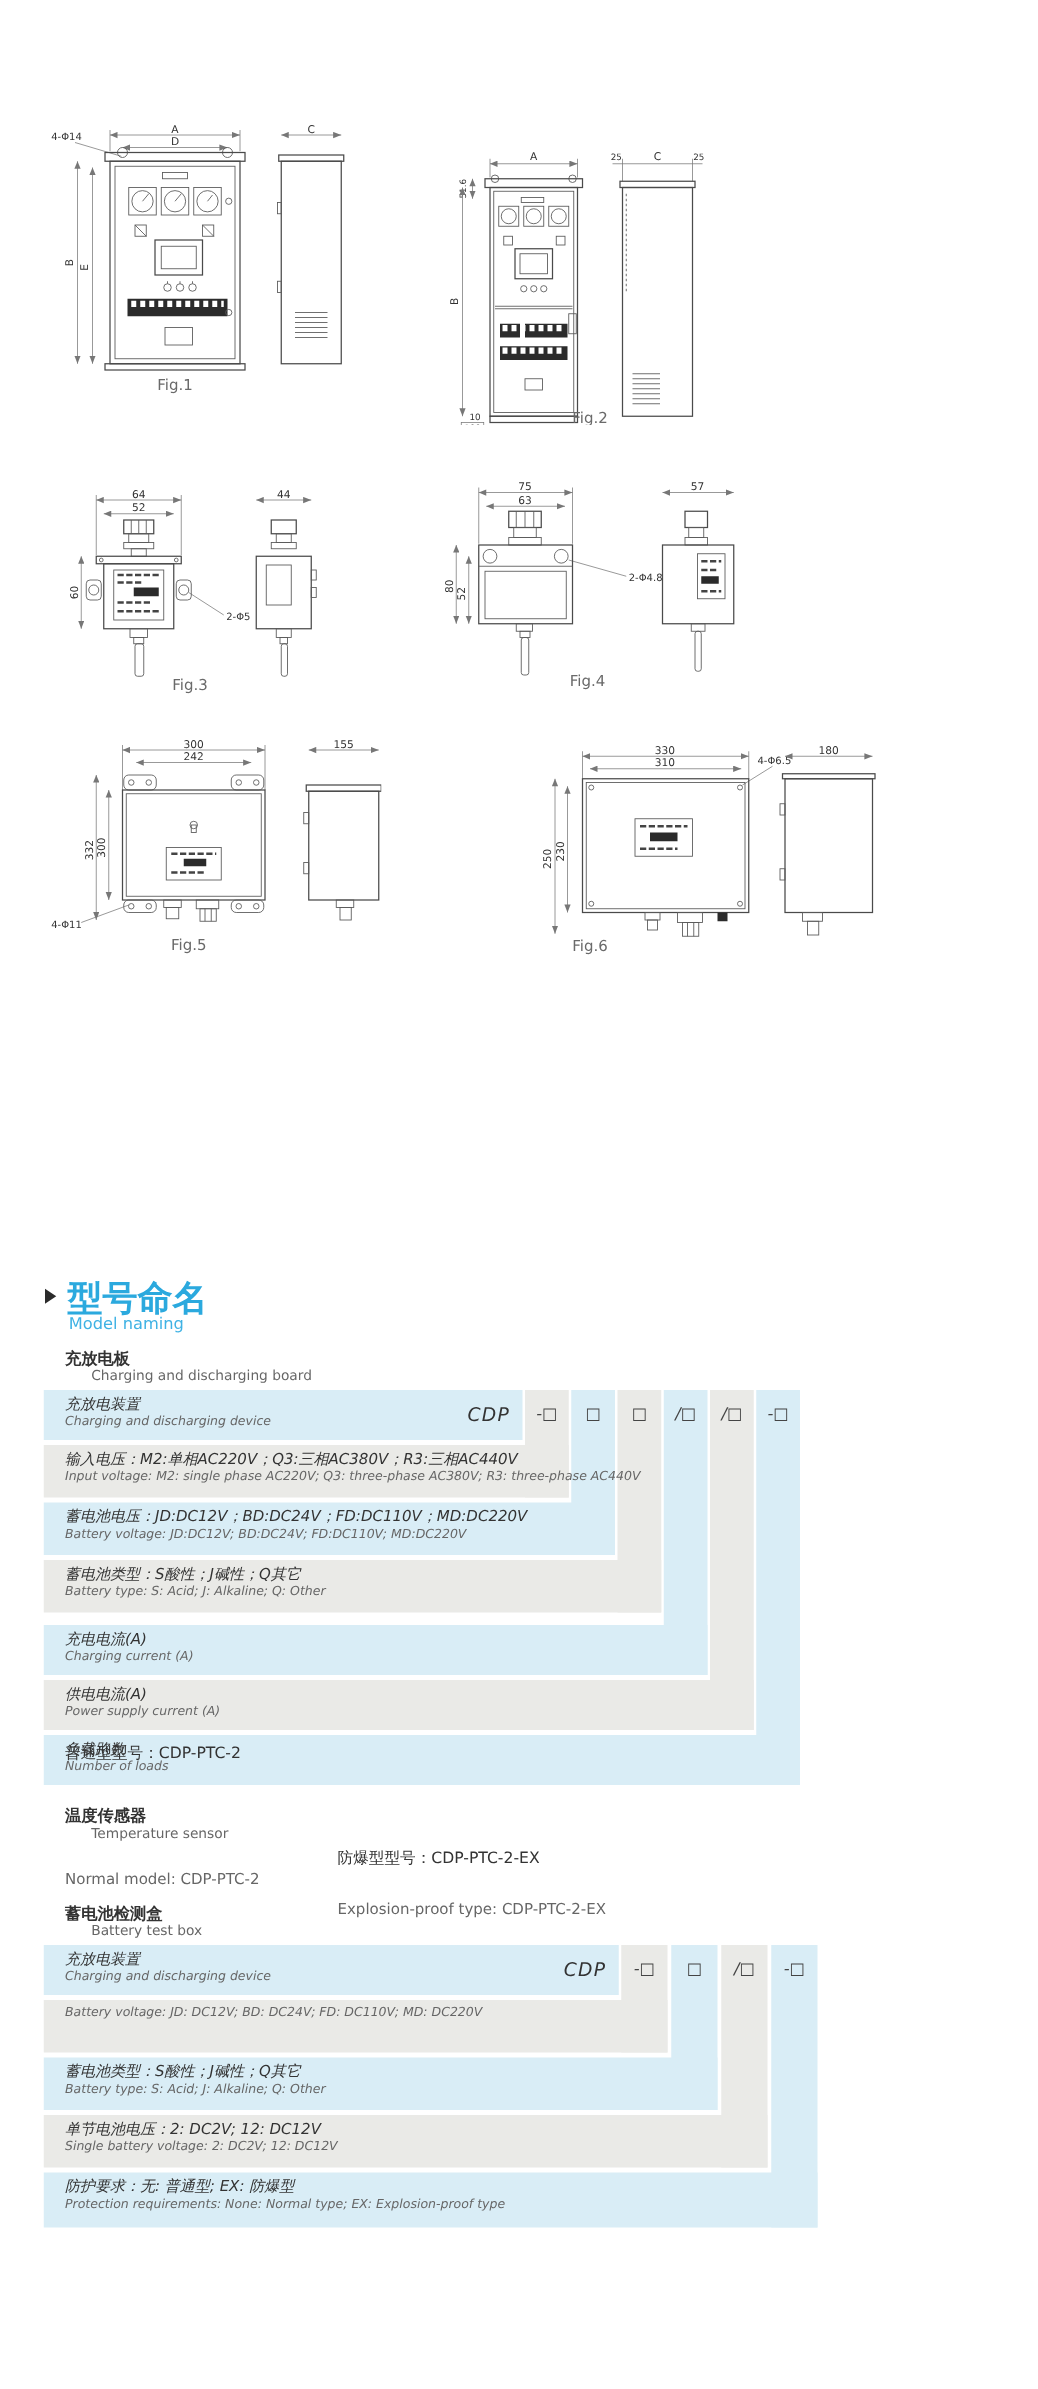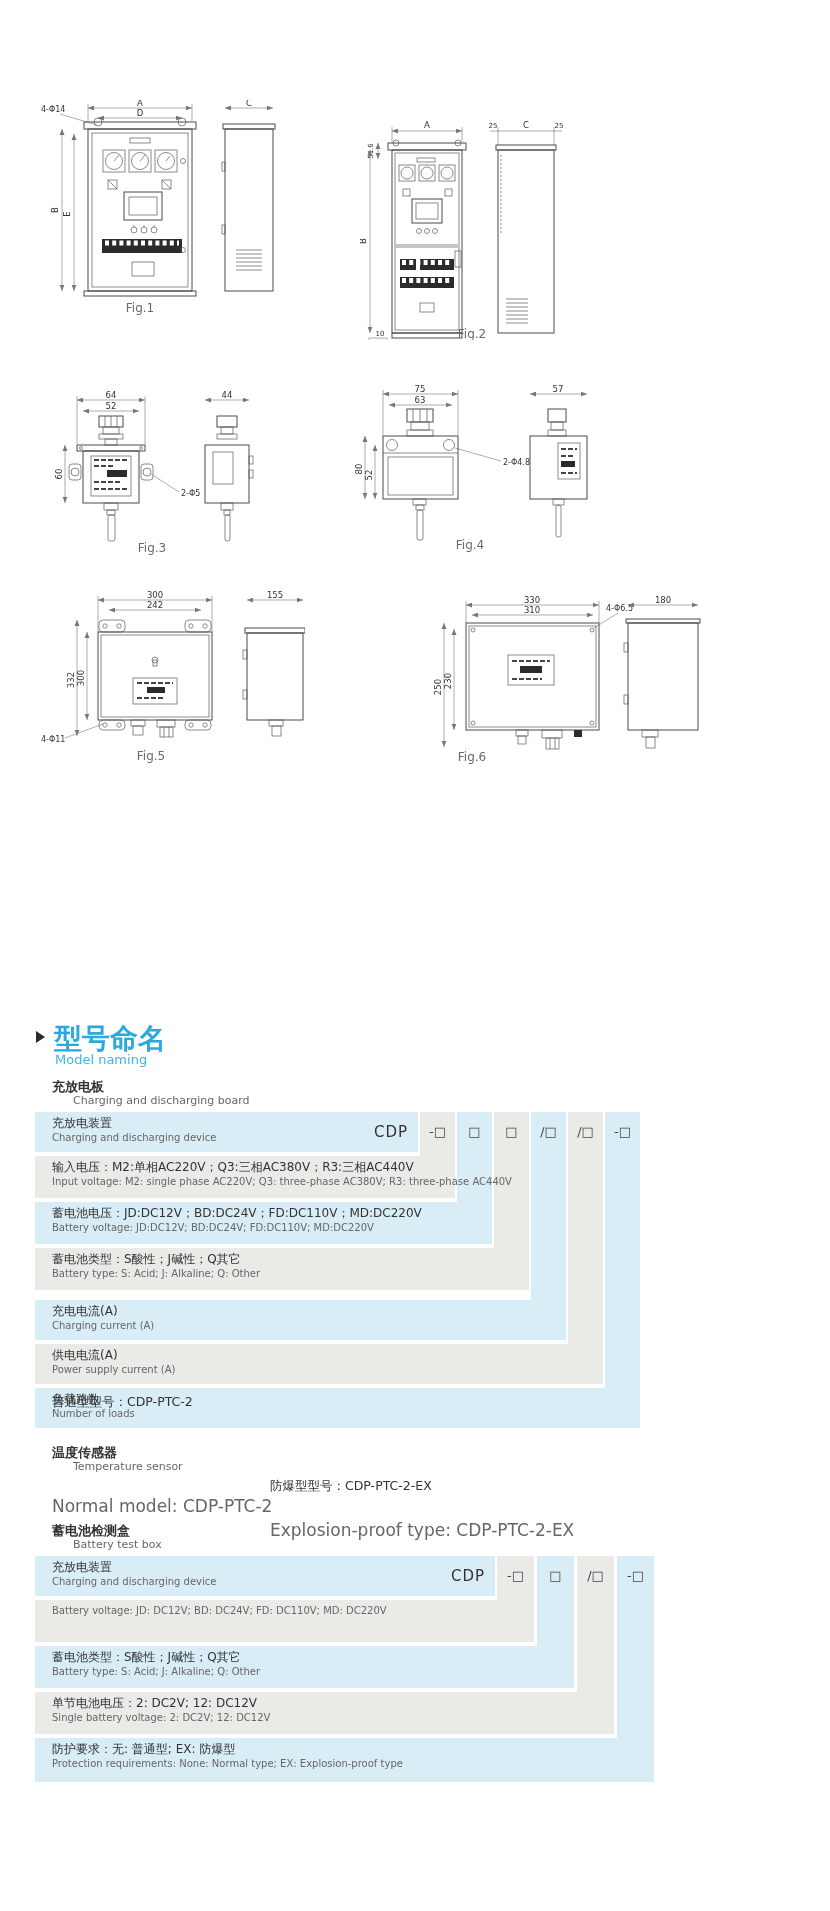--- a/index.html
+++ b/index.html
@@ -17,23 +17,23 @@
   .teeth{stroke:#fff;stroke-width:5;stroke-dasharray:4 3.2;fill:none;}
   .plate-row{stroke:#444;stroke-width:2;stroke-dasharray:5 2;fill:none;}
 
   .sec-arrow{position:absolute;left:36px;top:1031px;width:0;height:0;
      border-top:6px solid transparent;border-bottom:6px solid transparent;border-left:9px solid #2b2b2b;}
   .sec-zh{position:absolute;left:54px;top:1020px;font-size:28px;font-weight:bold;color:#2ba9de;margin:0;}
   .sec-en{position:absolute;left:55px;top:1052px;font-size:13px;color:#3fb2e4;}
   .sub-zh{position:absolute;left:52px;font-size:13px;font-weight:bold;color:#333;}
   .sub-en{position:absolute;left:52px;font-size:11px;color:#666;margin-left:21px;}
   .mline-zh{position:absolute;font-size:12.5px;color:#333;}
-  .mline-en{position:absolute;font-size:17px;color:#666;}
-
-  .tbl{position:absolute;left:0;width:750px;}
+  .mline-en{position:absolute;font-size:12px;color:#666;}
+
+  .tbl{position:absolute;left:0;width:750px;font-style:italic;}
   .band{position:absolute;height:42px;}
   .band.h40{height:40px;}
   .blue{background:#d9edf6;}
   .gray{background:#eaeae7;}
   .rowtxt{padding:4px 0 0 17px;}
   .zh{font-size:12px;color:#333;line-height:15px;white-space:nowrap;}
   .en{font-size:10px;color:#666;line-height:13px;white-space:nowrap;}
   .cdp{position:absolute;right:10px;top:0;line-height:40px;font-size:15px;color:#333;letter-spacing:1px;}
   .col{position:absolute;top:0;width:35px;text-align:center;}
   .col.w37{width:37px;}

